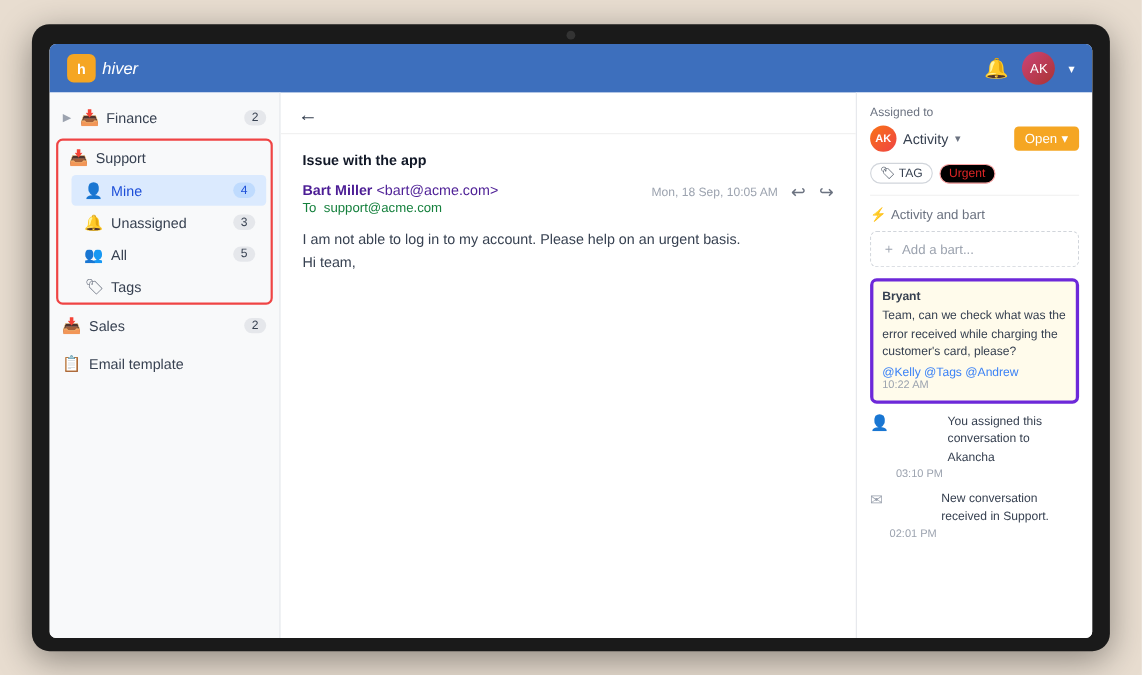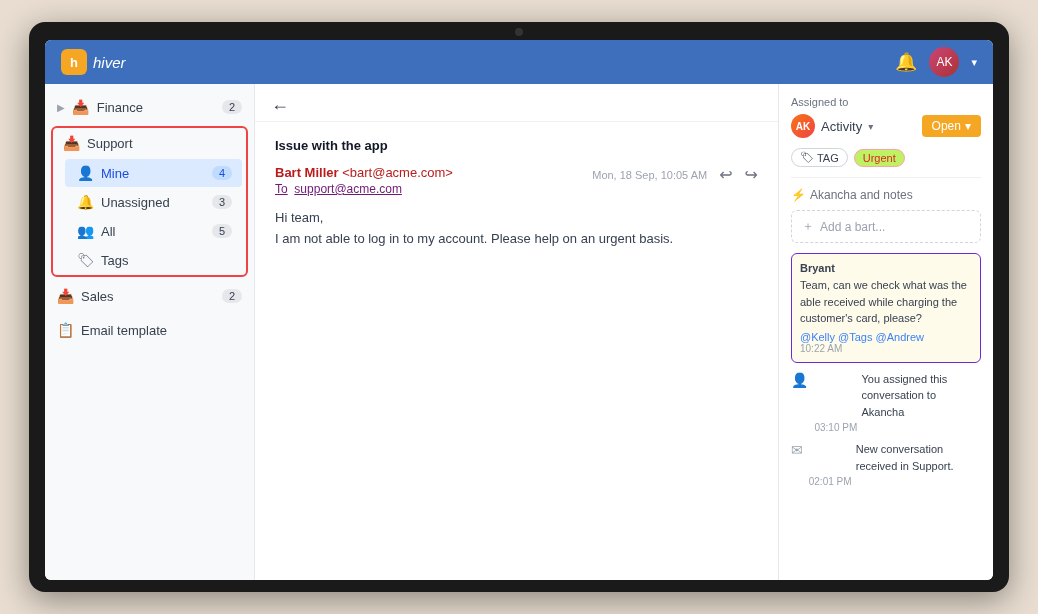--- a/index.html
+++ b/index.html
@@ -212,29 +212,29 @@
       margin-bottom: 12px;
     }
     .email-meta {
       display: flex;
       align-items: flex-start;
       justify-content: space-between;
       margin-bottom: 12px;
     }
     .email-sender {
       font-size: 13px;
-      color: #b91c1c;
+      color: #4c1d95;
     }
     .email-sender strong { font-weight: 600; }
     .email-to {
       font-size: 12px;
       color: #6b7280;
       margin-top: 2px;
     }
-    .email-to span { color: #701a75; text-decoration: underline; }
+    .email-to span { color: #15803d; }
     .email-date {
       font-size: 11px;
       color: #9ca3af;
     }
     .action-icon {
       font-size: 16px;
       color: #6b7280;
       cursor: pointer;
     }
     .email-body {
@@ -316,21 +316,21 @@
       font-size: 11px;
       padding: 2px 8px;
       border-radius: 12px;
       font-weight: 500;
     }
     .tag-default {
       border: 1px solid #d1d5db;
       color: #374151;
     }
     .tag-urgent {
-      background: #bef264;
+      background: #000000;
       color: #dc2626;
       border: 1px solid #fca5a5;
     }
     .activity-title {
       font-size: 12px;
       color: #6b7280;
       font-weight: 500;
       margin-bottom: 8px;
       display: flex;
       align-items: center;
@@ -343,21 +343,21 @@
       font-size: 12px;
       color: #9ca3af;
       margin-bottom: 10px;
       cursor: pointer;
       display: flex;
       align-items: center;
       gap: 6px;
     }
     .activity-note {
       background: #fffbeb;
-      border: 1px solid #6d28d9;
+      border: 3px solid #6d28d9;
       border-radius: 6px;
       padding: 8px;
       margin-bottom: 8px;
       font-size: 11px;
     }
     .note-author {
       font-weight: 600;
       color: #374151;
       margin-bottom: 3px;
     }
@@ -497,22 +497,22 @@
                 &nbsp;<span>support@acme.com</span>
               </div>
             </div>
             <div style="display:flex; align-items:center; gap:12px;">
               <span class="email-date">Mon, 18 Sep, 10:05 AM</span>
               <span class="action-icon">↩</span>
               <span class="action-icon">↪</span>
             </div>
           </div>
           <div class="email-body">
+            <p>I am not able to log in to my account. Please help on an urgent basis.</p>
             <p>Hi team,</p>
-            <p>I am not able to log in to my account. Please help on an urgent basis.</p>
           </div>
         </div>
       </div>
 
       <div class="right-panel">
         <div class="assigned-to-label">Assigned to</div>
         <div class="assigned-row">
           <div class="assigned-user">
             <div class="user-avatar">AK</div>
             <span class="user-name">Activity</span>
@@ -529,31 +529,31 @@
             <span>🏷</span>
             <span>TAG</span>
           </span>
           <span class="tag-badge tag-urgent">
             <span>Urgent</span>
           </span>
         </div>
 
         <div class="activity-title">
           <span>⚡</span>
-          <span>Akancha and notes</span>
+          <span>Activity and bart</span>
         </div>
 
         <div class="add-note-box">
           <span>＋</span>
           <span>Add a bart...</span>
         </div>
 
         <div class="activity-note">
           <div class="note-author">Bryant</div>
-          <div class="note-text">Team, can we check what was the able received while charging the customer's card, please?</div>
+          <div class="note-text">Team, can we check what was the error received while charging the customer's card, please?</div>
           <div class="note-mentions">@Kelly @Tags @Andrew</div>
           <div class="note-time">10:22 AM</div>
         </div>
 
         <div class="activity-event">
           <span class="activity-event-icon">👤</span>
           <div>
             <div class="activity-event-text">You assigned this conversation to Akancha</div>
             <div class="activity-event-time">03:10 PM</div>
           </div>

